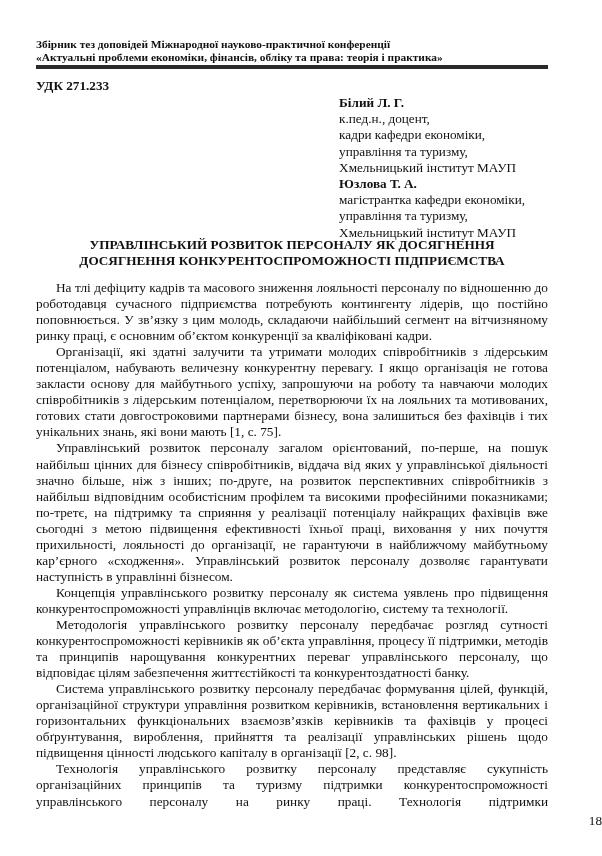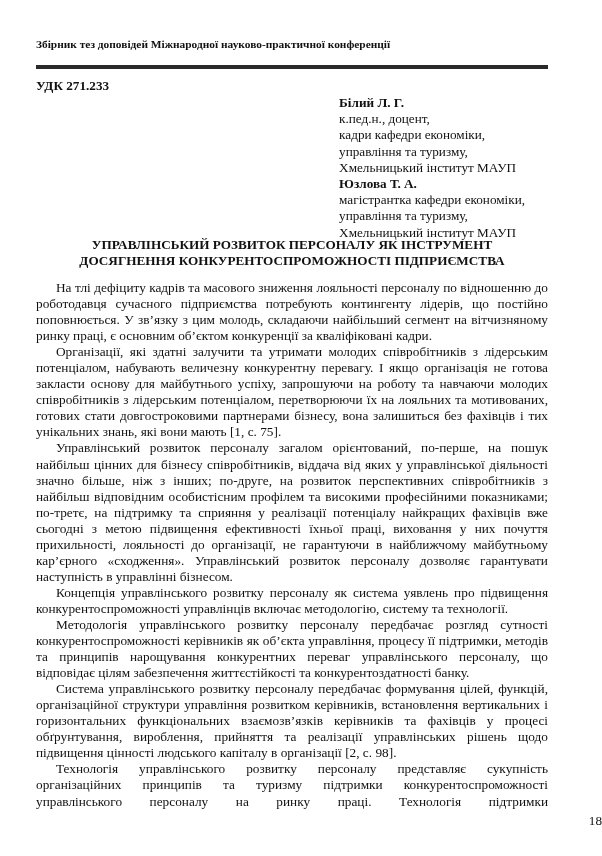--- a/index.html
+++ b/index.html
@@ -95,40 +95,41 @@
       line-height: 16px;
     }
   </style>
 </head>
 <body>
 
 <div class="page">
 
   <div class="running-header">
     <div>Збірник тез доповідей Міжнародної науково-практичної конференції</div>
+    <div>«Актуальні проблеми економіки, фінансів, обліку та права: теорія і практика»</div>
   </div>
 
   <div class="header-rule"></div>
 
   <div class="udc">УДК 271.233</div>
 
   <div class="authors">
     <div class="name">Білий Л. Г.</div>
     <div>к.пед.н., доцент,</div>
     <div>кадри кафедри економіки,</div>
     <div>управління та туризму,</div>
     <div>Хмельницький інститут МАУП</div>
     <div class="name">Юзлова Т. А.</div>
     <div>магістрантка кафедри економіки,</div>
     <div>управління та туризму,</div>
     <div>Хмельницький інститут МАУП</div>
   </div>
 
   <div class="title">
-    <div>УПРАВЛІНСЬКИЙ РОЗВИТОК ПЕРСОНАЛУ ЯК ІНСТРУМЕНТ</div>
+    <div>УПРАВЛІНСЬКИЙ РОЗВИТОК ПЕРСОНАЛУ ЯК ДОСЯГНЕННЯ</div>
     <div>ДОСЯГНЕННЯ КОНКУРЕНТОСПРОМОЖНОСТІ ПІДПРИЄМСТВА</div>
   </div>
 
   <div class="body-text">
     <p>На тлі дефіциту кадрів та масового зниження лояльності персоналу по відношенню до роботодавця сучасного підприємства потребують контингенту лідерів, що постійно поповнюється. У зв’язку з цим молодь, складаючи найбільший сегмент на вітчизняному ринку праці, є основним об’єктом конкуренції за кваліфіковані кадри.</p>
     <p>Організації, які здатні залучити та утримати молодих співробітників з лідерським потенціалом, набувають величезну конкурентну перевагу. І якщо організація не готова закласти основу для майбутнього успіху, запрошуючи на роботу та навчаючи молодих співробітників з лідерським потенціалом, перетворюючи їх на лояльних та мотивованих, готових стати довгостроковими партнерами бізнесу, вона залишиться без фахівців і тих унікальних знань, які вони мають [1, с. 75].</p>
     <p>Управлінський розвиток персоналу загалом орієнтований, по-перше, на пошук найбільш цінних для бізнесу співробітників, віддача від яких у управлінської діяльності значно більше, ніж з інших; по-друге, на розвиток перспективних співробітників з найбільш відповідним особистісним профілем та високими професійними показниками; по-третє, на підтримку та сприяння у реалізації потенціалу найкращих фахівців вже сьогодні з метою підвищення ефективності їхньої праці, виховання у них почуття прихильності, лояльності до організації, не гарантуючи в найближчому майбутньому кар’єрного «сходження». Управлінський розвиток персоналу дозволяє гарантувати наступність в управлінні бізнесом.</p>
     <p>Концепція управлінського розвитку персоналу як система уявлень про підвищення конкурентоспроможності управлінців включає методологію, систему та технології.</p>
     <p>Методологія управлінського розвитку персоналу передбачає розгляд сутності конкурентоспроможності керівників як об’єкта управління, процесу її підтримки, методів та принципів нарощування конкурентних переваг управлінського персоналу, що відповідає цілям забезпечення життєстійкості та конкурентоздатності банку.</p>
     <p>Система управлінського розвитку персоналу передбачає формування цілей, функцій, організаційної структури управління розвитком керівників, встановлення вертикальних і горизонтальних функціональних взаємозв’язків керівників та фахівців у процесі обґрунтування, вироблення, прийняття та реалізації управлінських рішень щодо підвищення цінності людського капіталу в організації [2, с. 98].</p>

